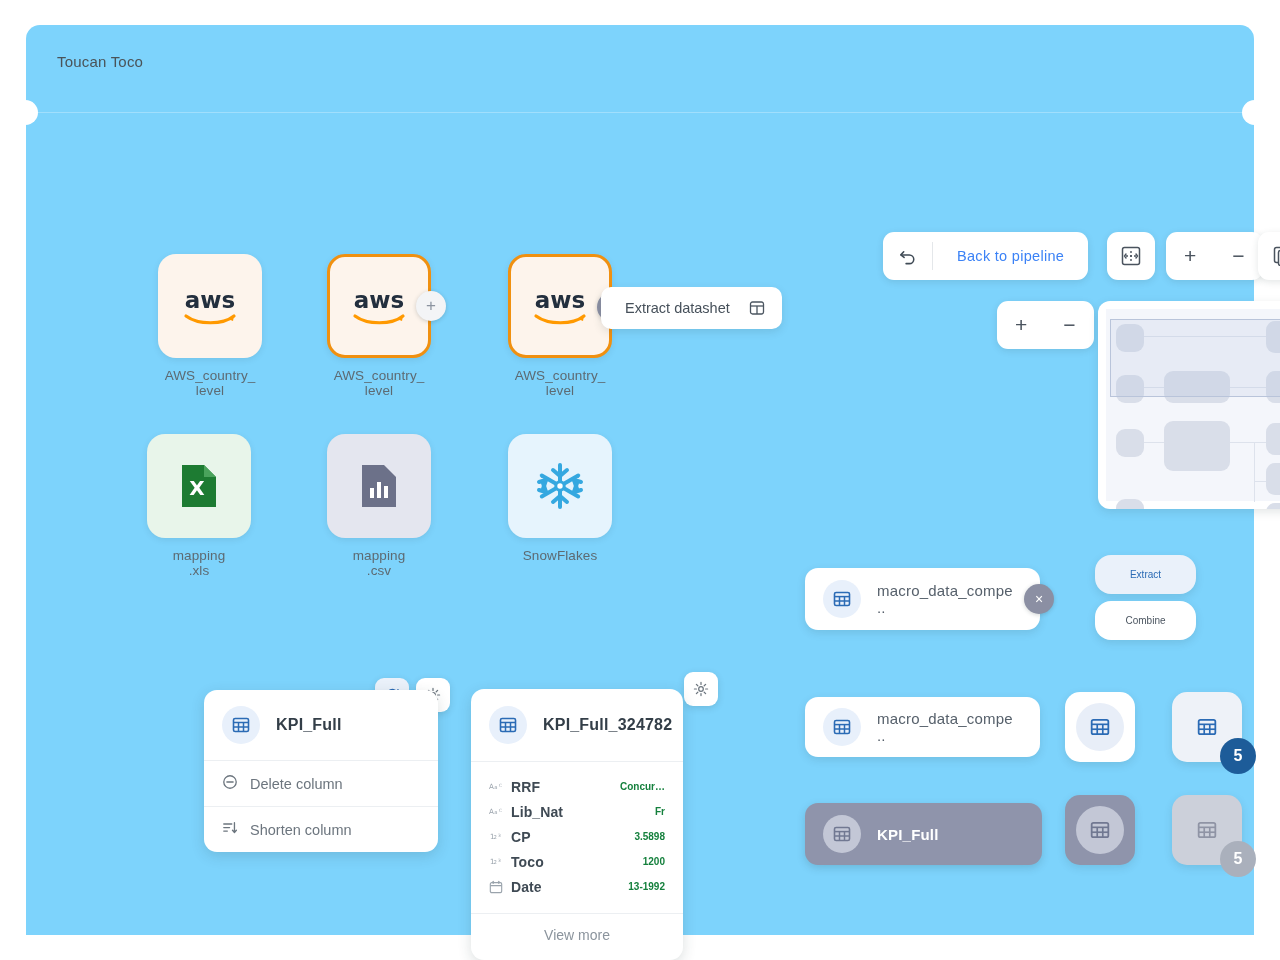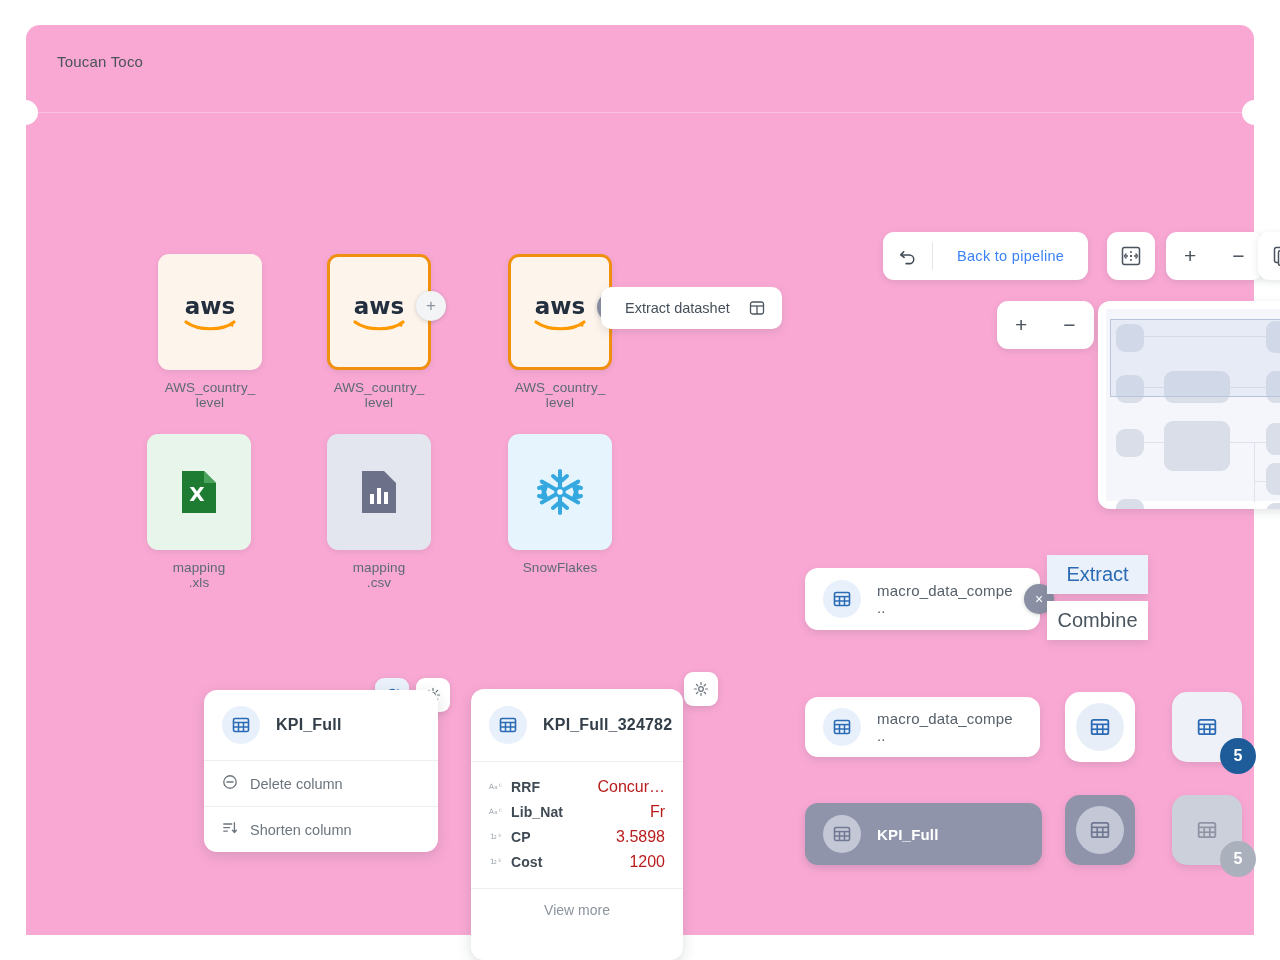--- a/index.html
+++ b/index.html
@@ -8,21 +8,21 @@
     background: #ffffff;
     font-family: "Liberation Sans", sans-serif;
     overflow: hidden;
   }
   #root { position: relative; width: 1280px; height: 960px; }
 
   
   .canvas {
     position: absolute; left: 26px; top: 25px;
     width: 1228px; height: 910px;
-    background: #f9a8d4;
+    background: #7dd3fc;
     border-radius: 14px 14px 0 0;
     overflow: visible;
   }
   .canvas-header-label {
     position: absolute; left: 31px; top: 28px;
     font-size: 15px; color: #4a5358; letter-spacing: .2px;
   }
   .header-rule {
     position: absolute; left: 0; top: 87px; width: 100%; height: 1px;
     background: rgba(255,255,255,.28);
@@ -30,21 +30,21 @@
   .notch {
     position: absolute; top: 75px; width: 24px; height: 25px;
     background: #ffffff;
   }
   .notch.left  { left: -12px;  border-radius: 0 14px 14px 0; }
   .notch.right { right: -12px; border-radius: 14px 0 0 14px; }
 
   
   .node { position: absolute; }
   .tile {
-    width: 104px; height: 116px; border-radius: 11px;
+    width: 104px; height: 104px; border-radius: 18px;
     display: flex; align-items: center; justify-content: center;
     box-shadow: 0 2px 6px rgba(40,60,60,.10);
     text-align: right;
   }
   .tile.sel { border: 3px solid #f09010; }
   .tile-label {
     margin-top: 10px; width: 140px; margin-left: -18px;
     text-align: center; font-size: 13.5px; line-height: 15px;
     color: #5d6a72; letter-spacing: .1px;
   }
@@ -110,24 +110,25 @@
     width: 38px; height: 38px; border-radius: 50%;
     background: #e8f0fb; display: flex; align-items: center; justify-content: center;
     flex: none;
   }
   .ic-circle.g { background: #c3c7d6; }
   .ncard-name { font-size: 15px; color: #56606b; letter-spacing: .2px; }
   .ncard.dark .ncard-name { color: #ffffff; font-weight: 600; }
 
   
   .menu-item {
-    position: absolute; background: #fff; border-radius: 0;
-    display: flex; align-items: center; justify-content: center;
-    font-size: 20px; color: #4b5560;
+    position: absolute; background: #fff; border-radius: 16px;
+    display: flex; align-items: center; justify-content: center;
+    font-size: 10px; color: #4b5560;
     box-shadow: 0 3px 9px rgba(40,60,60,.13);
+    margin-left: 48px;
   }
   .menu-item.active { background: #eaf1fa; color: #2b6bb5; }
 
   
   .pop {
     position: absolute; background: #fff; border-radius: 13px;
     box-shadow: 0 4px 14px rgba(40,60,60,.16); overflow: hidden;
   }
   .pop-head { display: flex; align-items: center; gap: 16px; padding: 16px 18px; }
   .pop-title { font-size: 16px; font-weight: 700; color: #333e48; letter-spacing: .2px; }
@@ -148,21 +149,21 @@
     position: absolute; background: #fff; border-radius: 13px;
     box-shadow: 0 4px 14px rgba(40,60,60,.16); overflow: hidden;
   }
   .pv-head { display: flex; align-items: center; gap: 16px; padding: 17px 18px; }
   .pv-title { font-size: 16px; font-weight: 700; color: #333e48; letter-spacing: .2px; }
   .pv-ellip { color: #aeb6bd; font-size: 15px; margin-left: 2px; }
   .pv-body { border-top: 1px solid #eceff2; padding: 12px 18px 14px; }
   .pv-row { display: flex; align-items: center; height: 25px; }
   .pv-tic { width: 22px; flex: none; display: flex; align-items: center; color: #9aa3ac; }
   .pv-key { font-size: 14px; font-weight: 700; color: #3f4a54; letter-spacing: .1px; }
-  .pv-val { margin-left: auto; font-size: 16px; color: #b91c1c; }
+  .pv-val { margin-left: auto; font-size: 10px; color: #15803d; font-weight: bold; }
   .pv-foot {
     border-top: 1px solid #eceff2; text-align: center;
     padding: 13px 0; font-size: 14px; color: #8b949d;
   }
 
   
   .sq {
     position: absolute; width: 70px; height: 70px; border-radius: 15px;
     background: #fff; box-shadow: 0 3px 9px rgba(40,60,60,.13);
     display: flex; align-items: center; justify-content: center;
@@ -488,22 +489,34 @@
         <span class="pv-val">3.5898</span>
       </div>
       <div class="pv-row">
         <span class="pv-tic">
           <svg width="16" height="11" viewBox="0 0 18 12">
               <text x="1" y="9" font-family="DejaVu Sans, sans-serif" font-size="8" fill="#9aa3ac">1</text>
               <text x="5" y="9" font-family="DejaVu Sans, sans-serif" font-size="6" fill="#9aa3ac">2</text>
               <text x="10" y="7" font-family="DejaVu Sans, sans-serif" font-size="5" fill="#9aa3ac">3</text>
             </svg>
         </span>
-        <span class="pv-key">Cost</span>
+        <span class="pv-key">Toco</span>
         <span class="pv-val">1200</span>
+      </div>
+      <div class="pv-row">
+        <span class="pv-tic">
+          <svg width="14" height="14" viewBox="0 0 16 16">
+            <rect x="1.5" y="3" width="13" height="11.5" rx="1.6" fill="none" stroke="#9aa3ac" stroke-width="1.3"></rect>
+            <line x1="1.5" y1="6.4" x2="14.5" y2="6.4" stroke="#9aa3ac" stroke-width="1.3"></line>
+            <line x1="4.8" y1="1.5" x2="4.8" y2="4" stroke="#9aa3ac" stroke-width="1.3" stroke-linecap="round"></line>
+            <line x1="11.2" y1="1.5" x2="11.2" y2="4" stroke="#9aa3ac" stroke-width="1.3" stroke-linecap="round"></line>
+          </svg>
+        </span>
+        <span class="pv-key">Date</span>
+        <span class="pv-val">13-1992</span>
       </div>
     </div>
 
     <div class="pv-foot">View more</div>
   </div>
 
   <div class="ncard" style="left:805px; top:697px; width:235px; height:60px;">
     <span class="ic-circle">
       <svg width="18" height="18" viewBox="0 0 18 18">
         <rect x="1.5" y="2.5" width="15" height="13" rx="1.6" fill="none" stroke="#2b6bb5" stroke-width="1.6"></rect>

